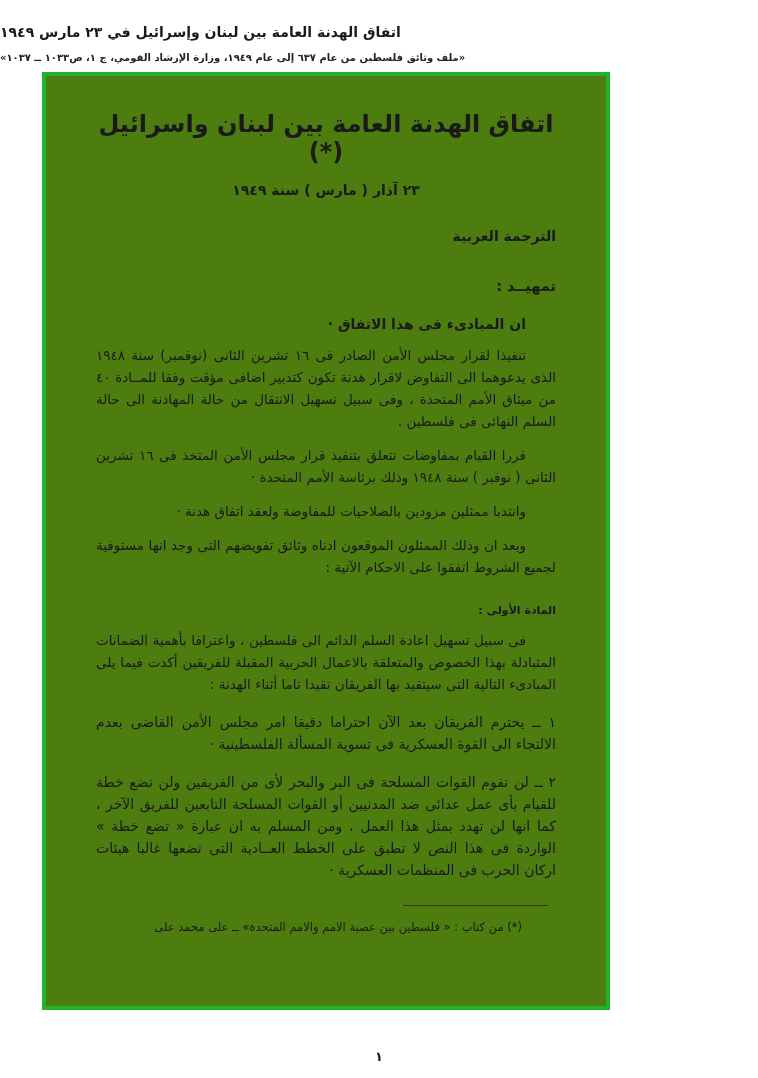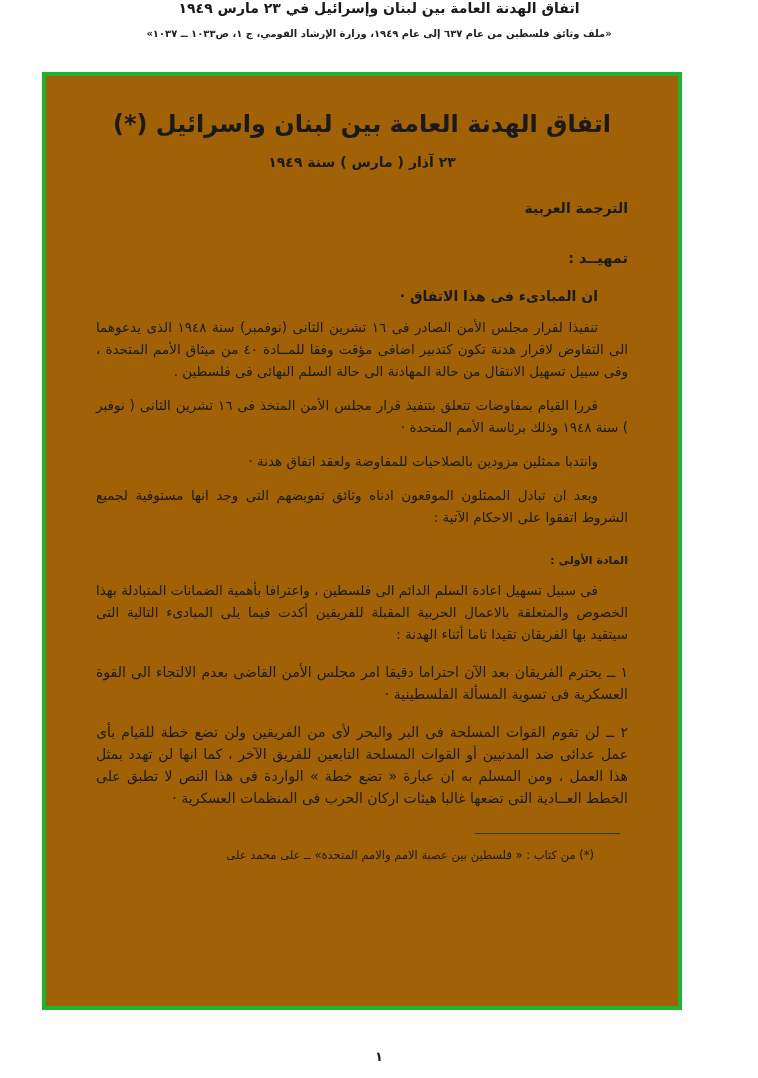--- a/index.html
+++ b/index.html
@@ -13,47 +13,47 @@
     height: 1078px;
     font-family: "DejaVu Sans", sans-serif;
     direction: rtl;
     color: #1a1a1a;
     overflow: hidden;
   }
 
   
   .page-header {
     position: absolute;
-    top: 0;
+    top: 24px;
     left: 0;
     right: 0;
-    text-align: center;
+    text-align: left;
   }
   .page-header .header-title {
     font-size: 14px;
     font-weight: bold;
     letter-spacing: 0.2px;
   }
   .page-header .header-source {
     font-size: 10px;
     font-weight: bold;
     margin-top: 12px;
     color: #222;
   }
 
   
   .green-frame {
     position: absolute;
     left: 42px;
     top: 72px;
-    width: 640px;
+    width: 568px;
     height: 938px;
     border: 4px solid #1fb32e;
     box-sizing: border-box;
-    background: #a16207;
+    background: #4d7c0f;
   }
 
   .doc-content {
     padding: 34px 50px 0 50px;
   }
 
   .doc-title {
     text-align: center;
     font-size: 24px;
     font-weight: bold;
@@ -142,21 +142,21 @@
     <h1 class="doc-title">اتفاق الهدنة العامة بين لبنان واسرائيل (*)</h1>
     <div class="doc-date">٢٣ آذار ( مارس ) سنة ١٩٤٩</div>
     <div class="doc-translation">الترجمة العربية</div>
 
     <div class="preamble-heading">تمهيــد :</div>
     <div class="parties-line">ان المبادىء فى هذا الاتفاق ·</div>
 
     <p class="body-par">تنفيذا لقرار مجلس الأمن الصادر فى ١٦ تشرين الثانى (نوفمبر) سنة ١٩٤٨ الذى يدعوهما الى التفاوض لاقرار هدنة تكون كتدبير اضافى مؤقت وفقا للمــادة ٤٠ من ميثاق الأمم المتحدة ، وفى سبيل تسهيل الانتقال من حالة المهادنة الى حالة السلم النهائى فى فلسطين .</p>
     <p class="body-par">قررا القيام بمفاوضات تتعلق بتنفيذ قرار مجلس الأمن المتخذ فى ١٦ تشرين الثانى ( نوفبر ) سنة ١٩٤٨ وذلك برئاسة الأمم المتحدة ·</p>
     <p class="body-par">وانتدبا ممثلين مزودين بالصلاحيات للمفاوضة ولعقد اتفاق هدنة ·</p>
-    <p class="body-par">وبعد ان تبادل الممثلون الموقعون ادناه وثائق تفويضهم التى وجد انها مستوفية لجميع الشروط اتفقوا على الاحكام الآتية :</p>
+    <p class="body-par">وبعد ان وذلك الممثلون الموقعون ادناه وثائق تفويضهم التى وجد انها مستوفية لجميع الشروط اتفقوا على الاحكام الآتية :</p>
 
     <div class="article-heading">المادة الأولى :</div>
     <p class="body-par">فى سبيل تسهيل اعادة السلم الدائم الى فلسطين ، واعترافا بأهمية الضمانات المتبادلة بهذا الخصوص والمتعلقة بالاعمال الحربية المقبلة للفريقين أكدت فيما يلى المبادىء التالية التى سيتقيد بها الفريقان تقيدا تاما أثناء الهدنة :</p>
 
     <p class="list-par">١ ــ يحترم الفريقان بعد الآن احتراما دقيقا امر مجلس الأمن القاضى بعدم الالتجاء الى القوة العسكرية فى تسوية المسألة الفلسطينية ·</p>
     <p class="list-par">٢ ــ لن تقوم القوات المسلحة فى البر والبحر لأى من الفريقين ولن تضع خطة للقيام بأى عمل عدائى ضد المدنيين أو القوات المسلحة التابعين للفريق الآخر ، كما انها لن تهدد بمثل هذا العمل ، ومن المسلم به ان عبارة « تضع خطة » الواردة فى هذا النص لا تطبق على الخطط العــادية التى تضعها غالبا هيئات اركان الحرب فى المنظمات العسكرية ·</p>
 
     <hr class="footnote-rule">
     <p class="footnote-text">(*) من كتاب : « فلسطين بين عصبة الامم والامم المتحدة» ــ على محمد على</p>
 

